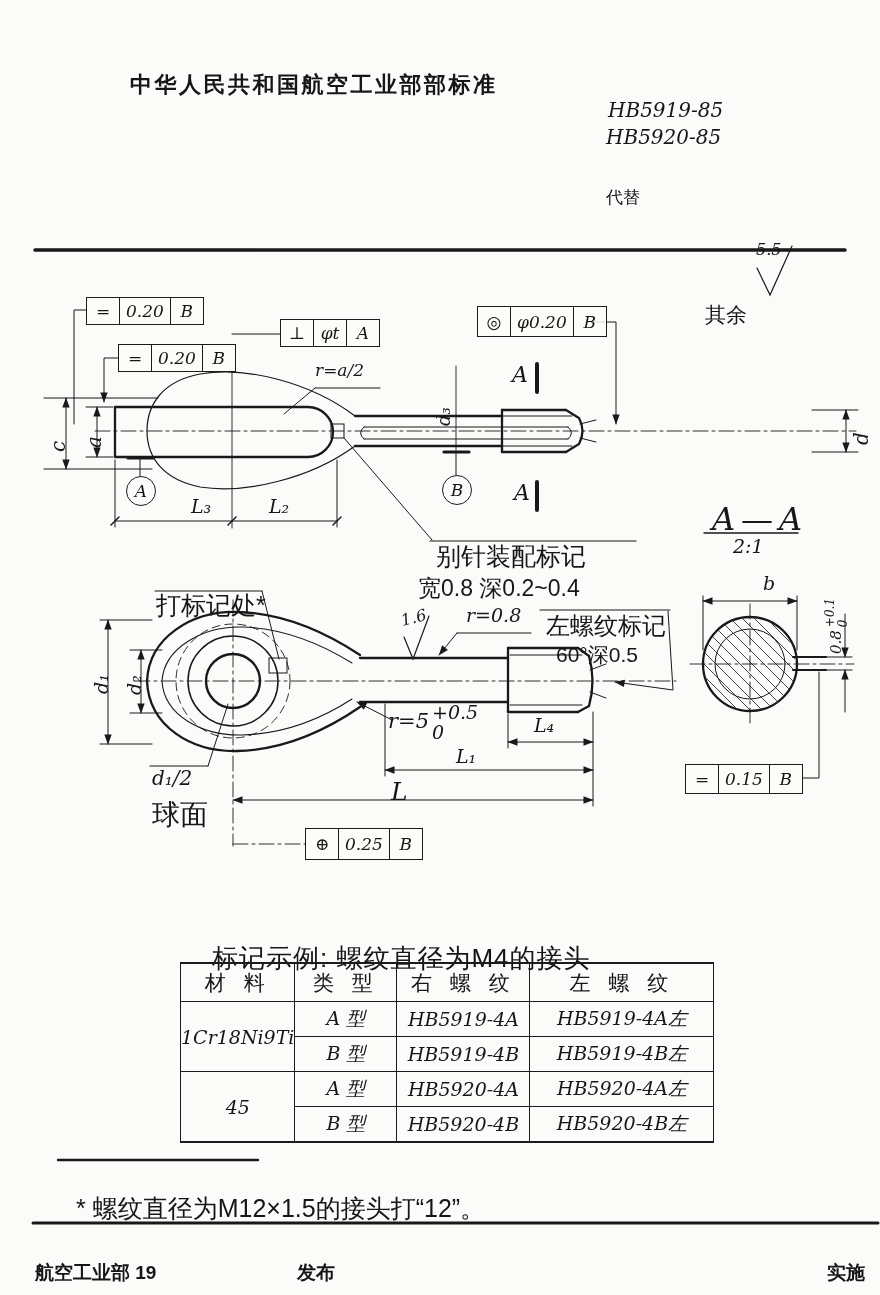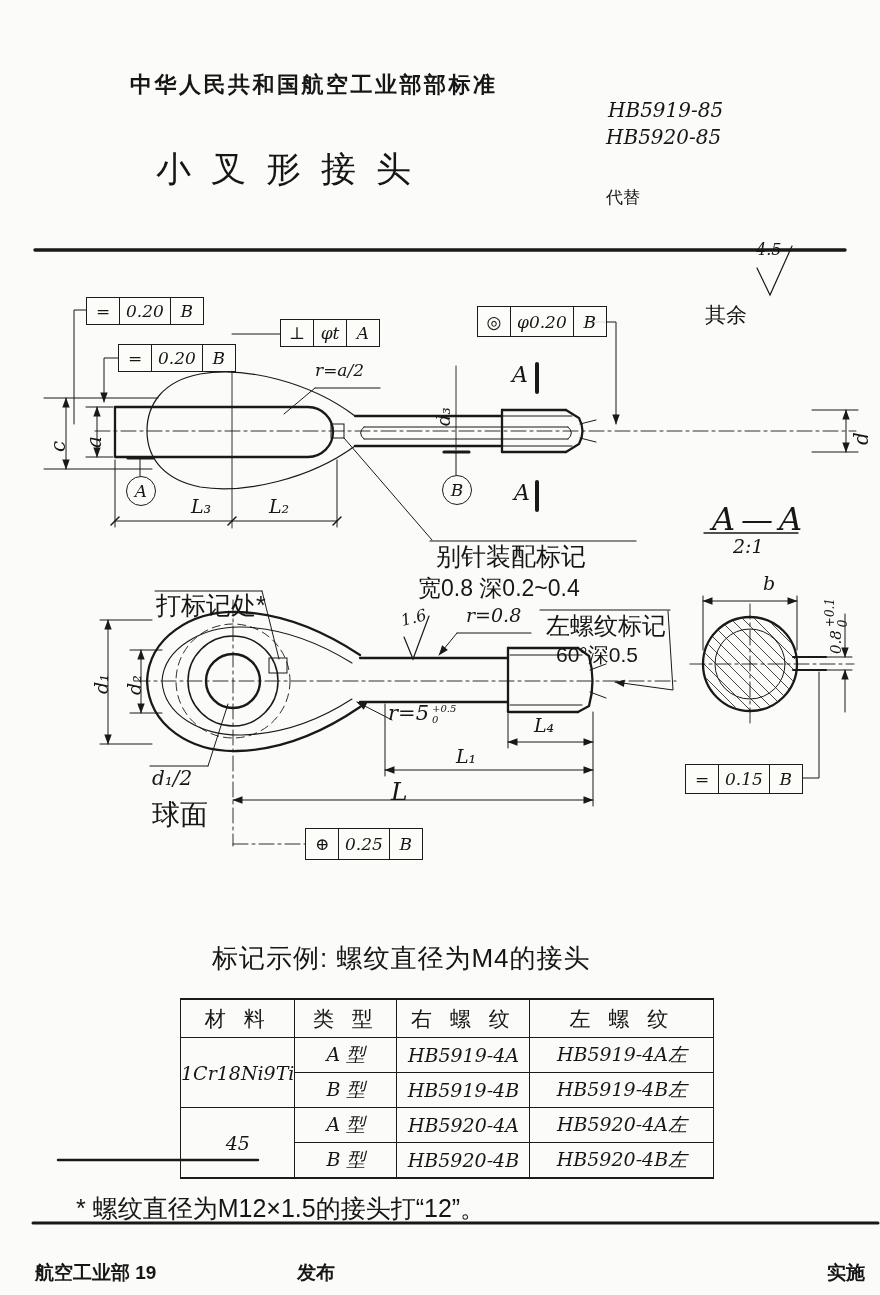--- a/index.html
+++ b/index.html
@@ -14,21 +14,21 @@
   .fcf{position:absolute;display:flex;border:1.7px solid #1c1c1c;background:rgba(251,251,249,.85);
        font-family:"DejaVu Serif",serif;font-style:italic;font-size:17px;height:26px;}
   .fcf .c{display:flex;align-items:center;justify-content:center;padding:0 6px;
           border-right:1.7px solid #1c1c1c;min-width:20px;}
   .fcf .c:last-child{border-right:none;}
   .datum{position:absolute;width:28px;height:28px;border:1.6px solid #1c1c1c;border-radius:50%;
          display:flex;align-items:center;justify-content:center;background:#fbfbf9;
          font-family:"DejaVu Serif",serif;font-style:italic;font-size:17px;}
   .tolstack{display:inline-flex;flex-direction:column;font-size:12px;line-height:1.05;
             vertical-align:middle;margin-left:3px;text-align:left;}
-  .spec-table{position:absolute;left:180px;top:998px;border-collapse:collapse;table-layout:fixed;
+  .spec-table{position:absolute;left:180px;top:962px;border-collapse:collapse;table-layout:fixed;
               font-family:"DejaVu Serif",serif;border-top:2.6px solid #1b1b1b;border-bottom:2.6px solid #1b1b1b;}
   .spec-table th,.spec-table td{border:1.6px solid #1b1b1b;text-align:center;padding:0;}
   .spec-table th{height:37px;font-family:"Liberation Sans",sans-serif;font-weight:normal;
                  font-size:21px;letter-spacing:6px;}
   .spec-table td{height:34px;font-style:italic;font-size:19px;}
 </style>
 </head>
 <body>
 
 <div class="page">
@@ -188,24 +188,23 @@
       <line x1="845" y1="614" x2="845" y2="657" stroke-width="1" marker-end="url(#ae)"></line>
       <line x1="845" y1="670" x2="845" y2="712" stroke-width="1" marker-start="url(#as)"></line>
       <path d="M 803,778 L 819,778 L 819,672" stroke-width="1"></path>
     </g>
   </svg>
 
   <div class="lbl cjk bold" style="left:130px;top:42px;font-size:22px;letter-spacing:2.5px;">中华人民共和国航空工业部部标准</div>
   <div class="lbl" style="left:608px;top:100px;font-size:20px;">HB5919-85</div>
   <div class="lbl" style="left:606px;top:127px;font-size:20px;">HB5920-85</div>
   <div class="lbl cjk" style="left:606px;top:157px;font-size:17px;">代替</div>
-  <div class="lbl" style="left:156px;top:152px;font-size:35px;letter-spacing:20px;font-style:normal;">小叉形接头</div>
 
   <div class="lbl cjk" style="left:705px;top:272px;font-size:21px;">其余</div>
-  <div class="lbl" style="left:756px;top:242px;font-size:16px;">4.5</div>
+  <div class="lbl" style="left:756px;top:242px;font-size:16px;">5.5</div>
 
   <div class="fcf" style="left:86px;top:297px;">
     <span class="c">=</span>
     <span class="c">0.20</span>
     <span class="c">B</span>
   </div>
   <div class="fcf" style="left:118px;top:344px;">
     <span class="c">=</span>
     <span class="c">0.20</span>
     <span class="c">B</span>
@@ -258,21 +257,21 @@
   <div class="lbl cjk" style="left:156px;top:561px;font-size:25px;">打标记处*</div>
   <div class="lbl rot" style="left:92px;top:694px;font-size:19px;">d₁</div>
   <div class="lbl rot" style="left:125px;top:695px;font-size:19px;">d₂</div>
   <div class="lbl" style="left:152px;top:768px;font-size:20px;">d₁/2</div>
   <div class="lbl cjk" style="left:152px;top:769px;font-size:28px;">球面</div>
   <div class="lbl" style="left:401px;top:610px;font-size:16px;transform:rotate(-14deg);">1.6</div>
   <div class="lbl" style="left:466px;top:606px;font-size:19px;">r=0.8</div>
   <div class="lbl cjk" style="left:546px;top:582px;font-size:24px;">左螺纹标记</div>
   <div class="lbl cjk" style="left:556px;top:612px;font-size:21px;">60°深0.5</div>
   <div class="lbl" style="left:388px;top:703px;font-size:21px;">
-    <span>r=5</span><span class="tolstack" style="font-size:10px;">
+    <span>r=5</span><span class="tolstack" style="font-size:19px;">
         <span>+0.5</span>
         <span>0</span>
       </span>
   </div>
   <div class="lbl" style="left:534px;top:716px;font-size:19px;">L₄</div>
   <div class="lbl" style="left:456px;top:747px;font-size:19px;text-align:right;">L₁</div>
   <div class="lbl" style="left:391px;top:779px;font-size:25px;">L</div>
 
   <div class="lbl cjk" style="left:212px;top:913px;font-size:26px;letter-spacing:1px;">标记示例: 螺纹直径为M4的接头</div>
 

